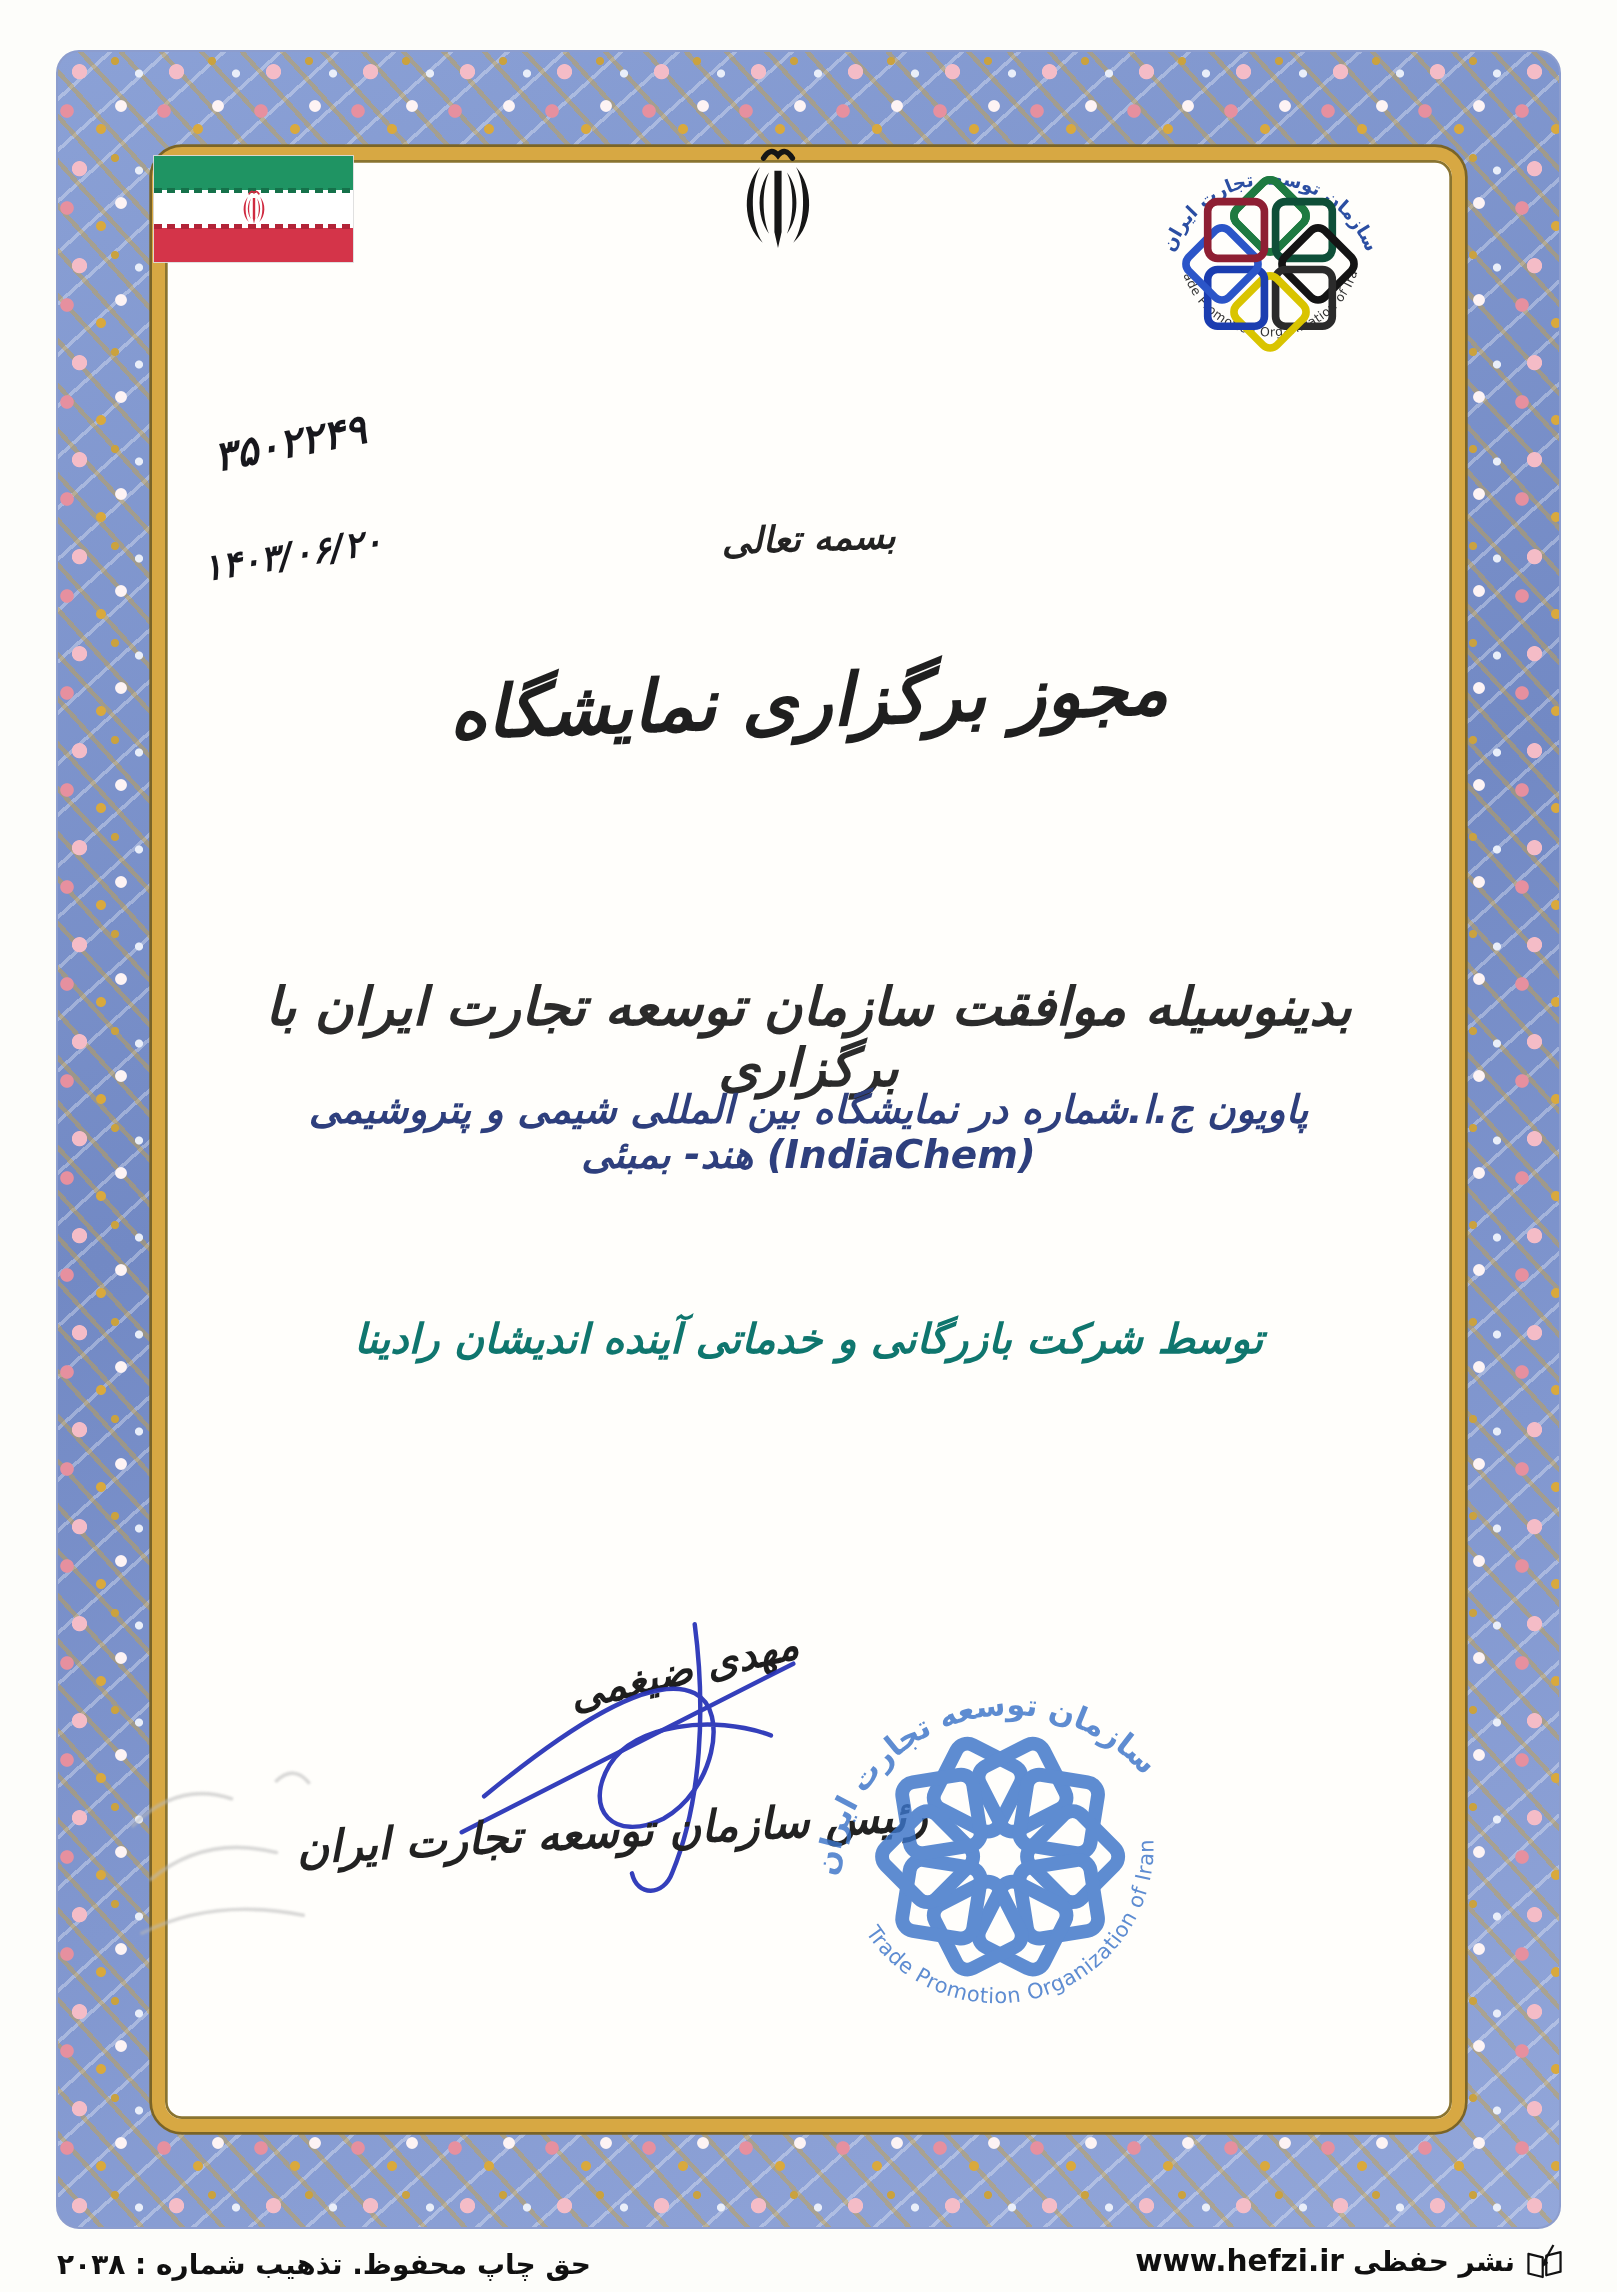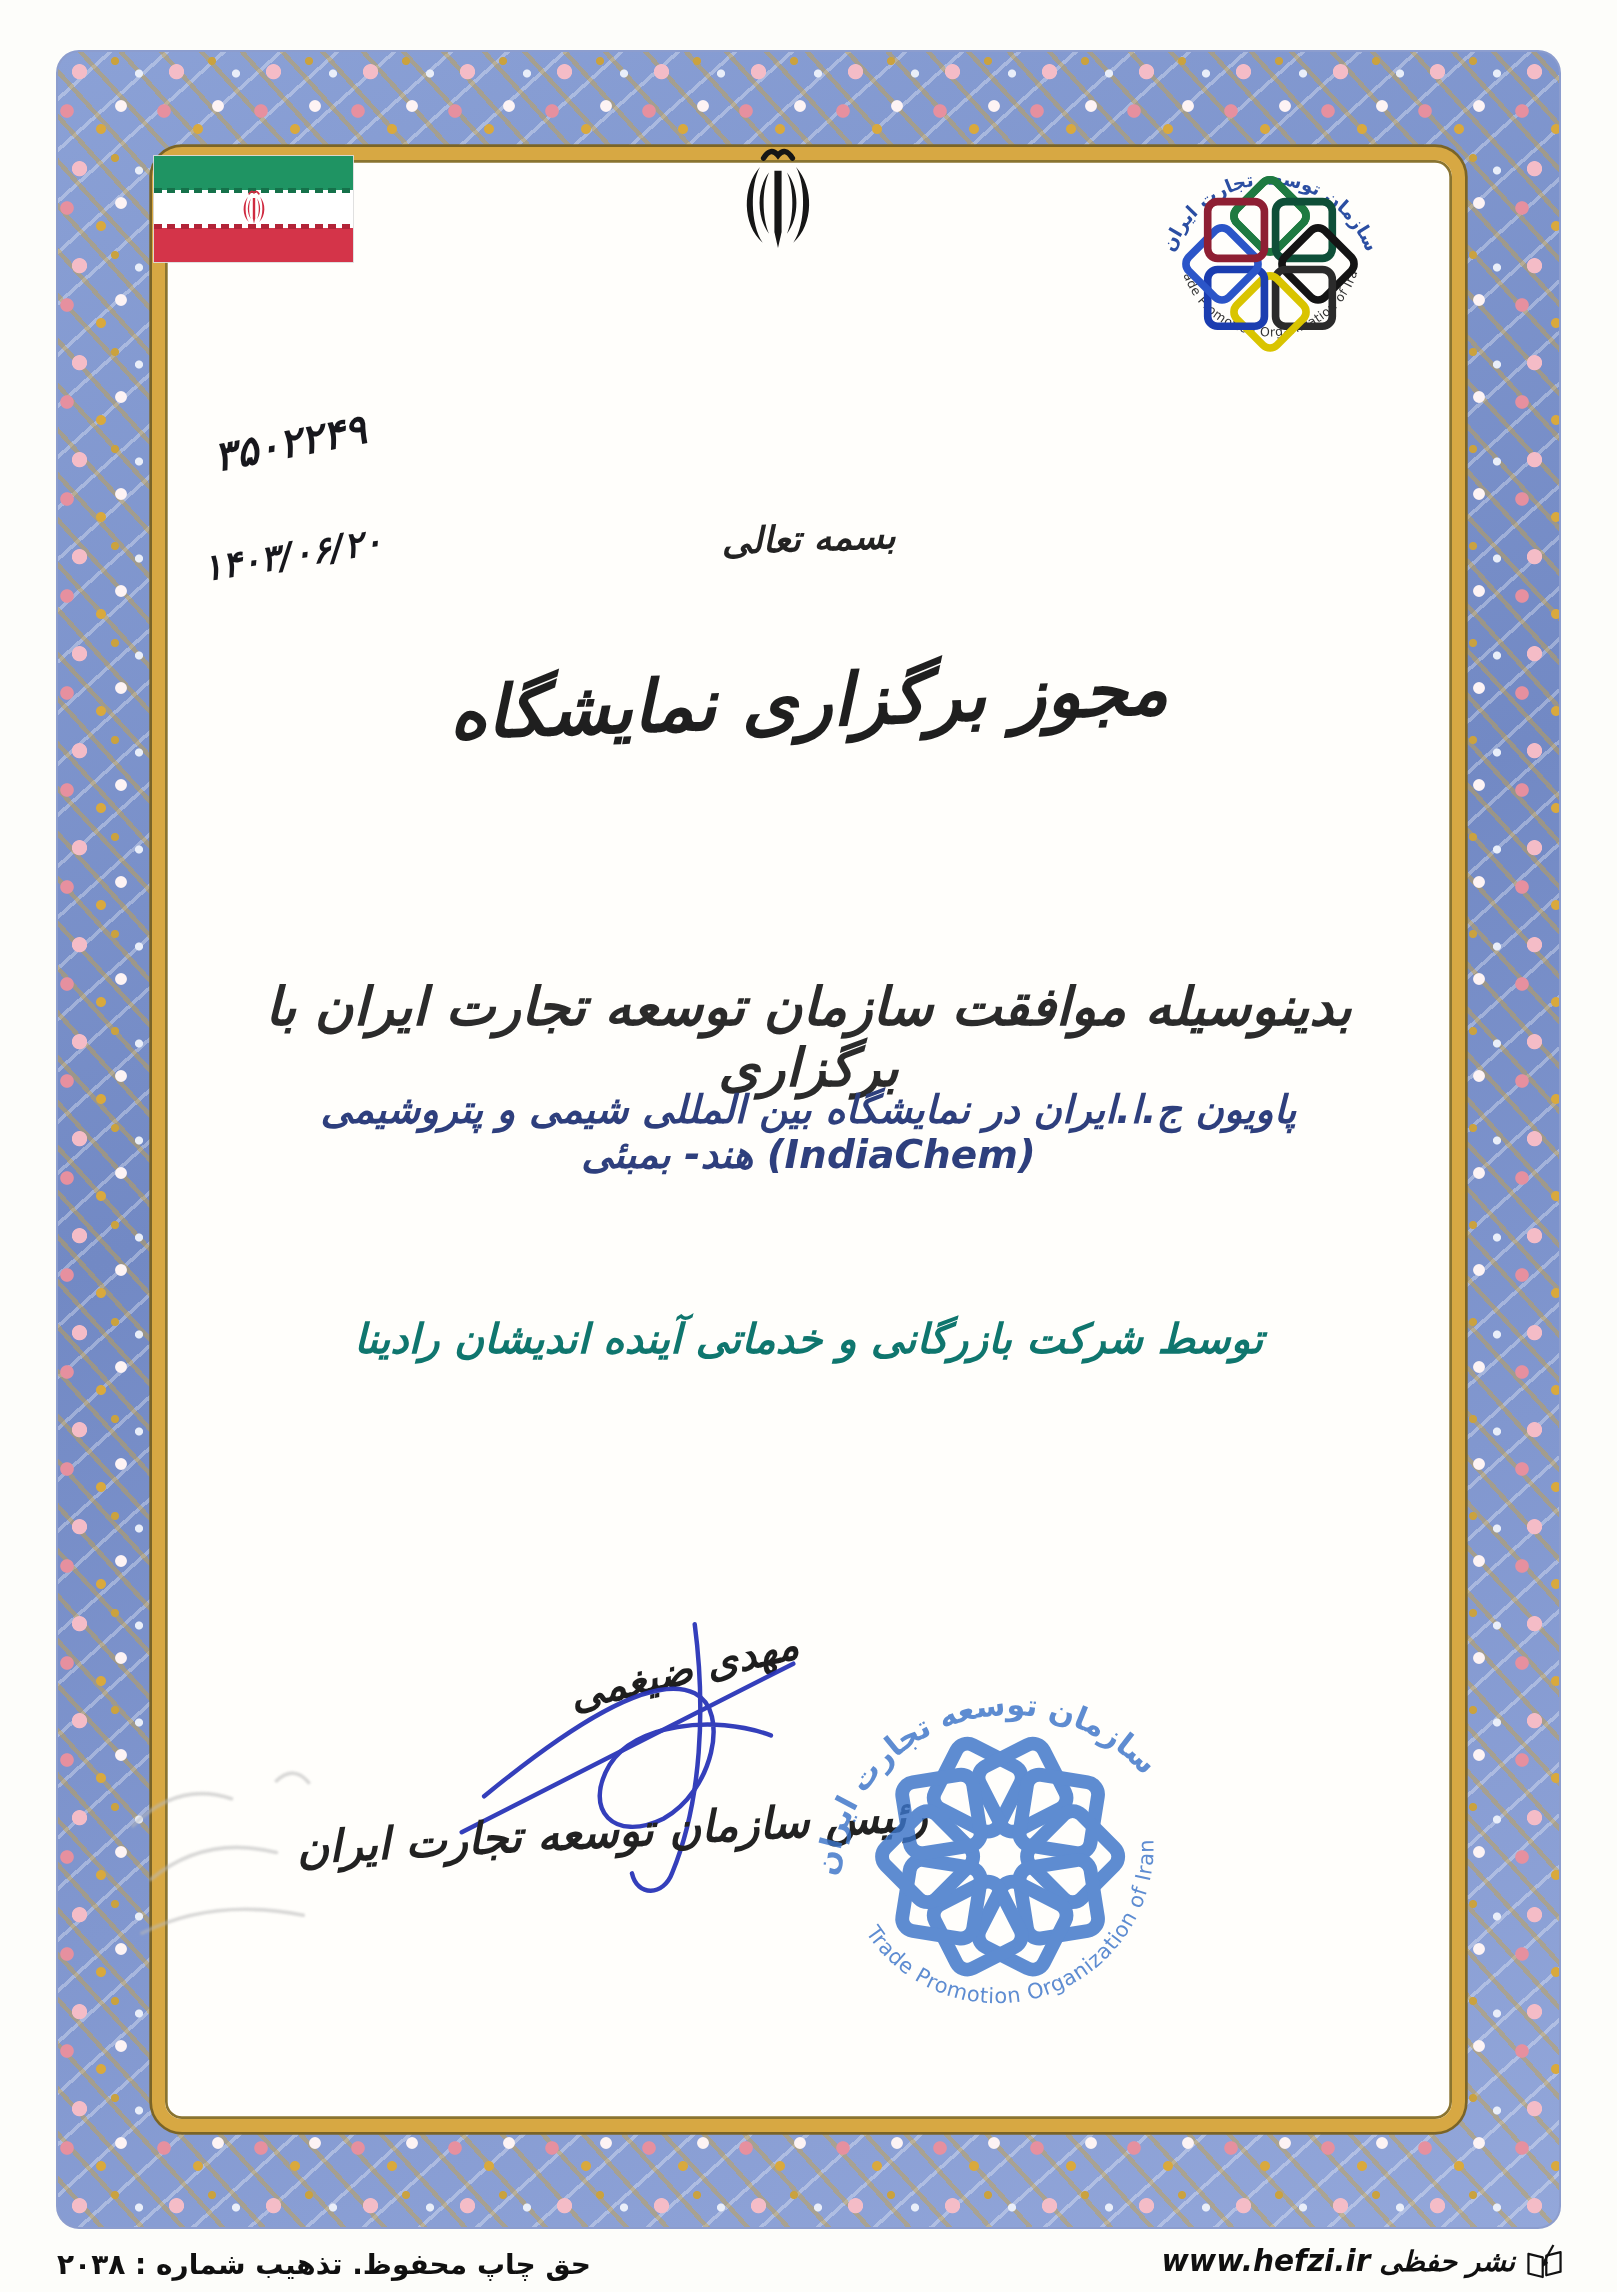--- a/index.html
+++ b/index.html
@@ -61,21 +61,21 @@
   
   .signer-name{position:absolute;left:536px;top:1646px;width:296px;text-align:center;direction:rtl;
       font-size:41px;font-weight:700;font-style:italic;color:#1e1e1e;transform:rotate(-13deg);}
   .signer-role{position:absolute;left:258px;top:1806px;width:708px;text-align:center;direction:rtl;
       font-size:44px;font-weight:700;font-style:italic;color:#222;transform:rotate(-3deg);}
   .signature-svg{position:absolute;left:399px;top:1608px;width:466px;height:296px;color:#2a35b8;}
   .stamp{position:absolute;left:786px;top:1635px;width:421px;height:421px;opacity:.82;}
   .emboss{position:absolute;left:97px;top:1727px;width:296px;height:269px;opacity:.55;filter:blur(0.9px);}
   
   .copyright{position:absolute;left:57px;top:2248px;direction:rtl;font-size:28px;font-weight:700;color:#101010;}
-  .publisher{position:absolute;right:52px;top:2243px;display:flex;align-items:center;gap:9px;font-weight:700;color:#101010;font-style:italic;}
+  .publisher{position:absolute;right:52px;top:2243px;display:flex;align-items:center;gap:9px;font-weight:700;color:#101010;}
   .publisher .url{font-size:29.6px;direction:ltr;}
   .publisher .label{font-size:28px;direction:rtl;}
   .hidden-defs{position:absolute;width:0;height:0;overflow:hidden;}
 </style>
 </head>
 <body>
 
 <svg class="hidden-defs" xmlns="http://www.w3.org/2000/svg">
   <defs>
     <g id="allah-emblem">
@@ -133,21 +133,21 @@
       <use href="#tpo-petal" transform="rotate(315) translate(0,-44) rotate(45)" stroke="#8e1f33"></use>
     </g>
   </svg>
 
   <div class="besmeleh">بسمه تعالی</div>
   <div class="handnum ref-number">۳۵۰۲۲۴۹</div>
   <div class="handnum ref-date">۱۴۰۳/۰۶/۲۰</div>
 
   <div class="cal doc-title">مجوز برگزاری نمایشگاه</div>
   <div class="cal ln2">بدینوسیله موافقت سازمان توسعه تجارت ایران با برگزاری</div>
-  <div class="cal ln3">پاویون ج.ا.ایران در نمایشگاه بین المللی شیمی و پتروشیمی (IndiaChem) هند- بمبئی</div>
+  <div class="cal ln3">پاویون ج.ا.شماره در نمایشگاه بین المللی شیمی و پتروشیمی (IndiaChem) هند- بمبئی</div>
   <div class="cal ln5">توسط شرکت بازرگانی و خدماتی آینده اندیشان رادینا</div>
 
   <svg class="emboss" viewBox="0 0 330 300">
     <g fill="none" stroke="#b9b9b9" stroke-width="4" stroke-linecap="round">
       <path d="M40 110 Q90 60 150 80"></path>
       <path d="M60 170 Q120 120 200 140"></path>
       <path d="M50 230 Q130 190 230 210"></path>
       <path d="M200 60 q20 -18 36 2"></path>
     </g>
   </svg>

